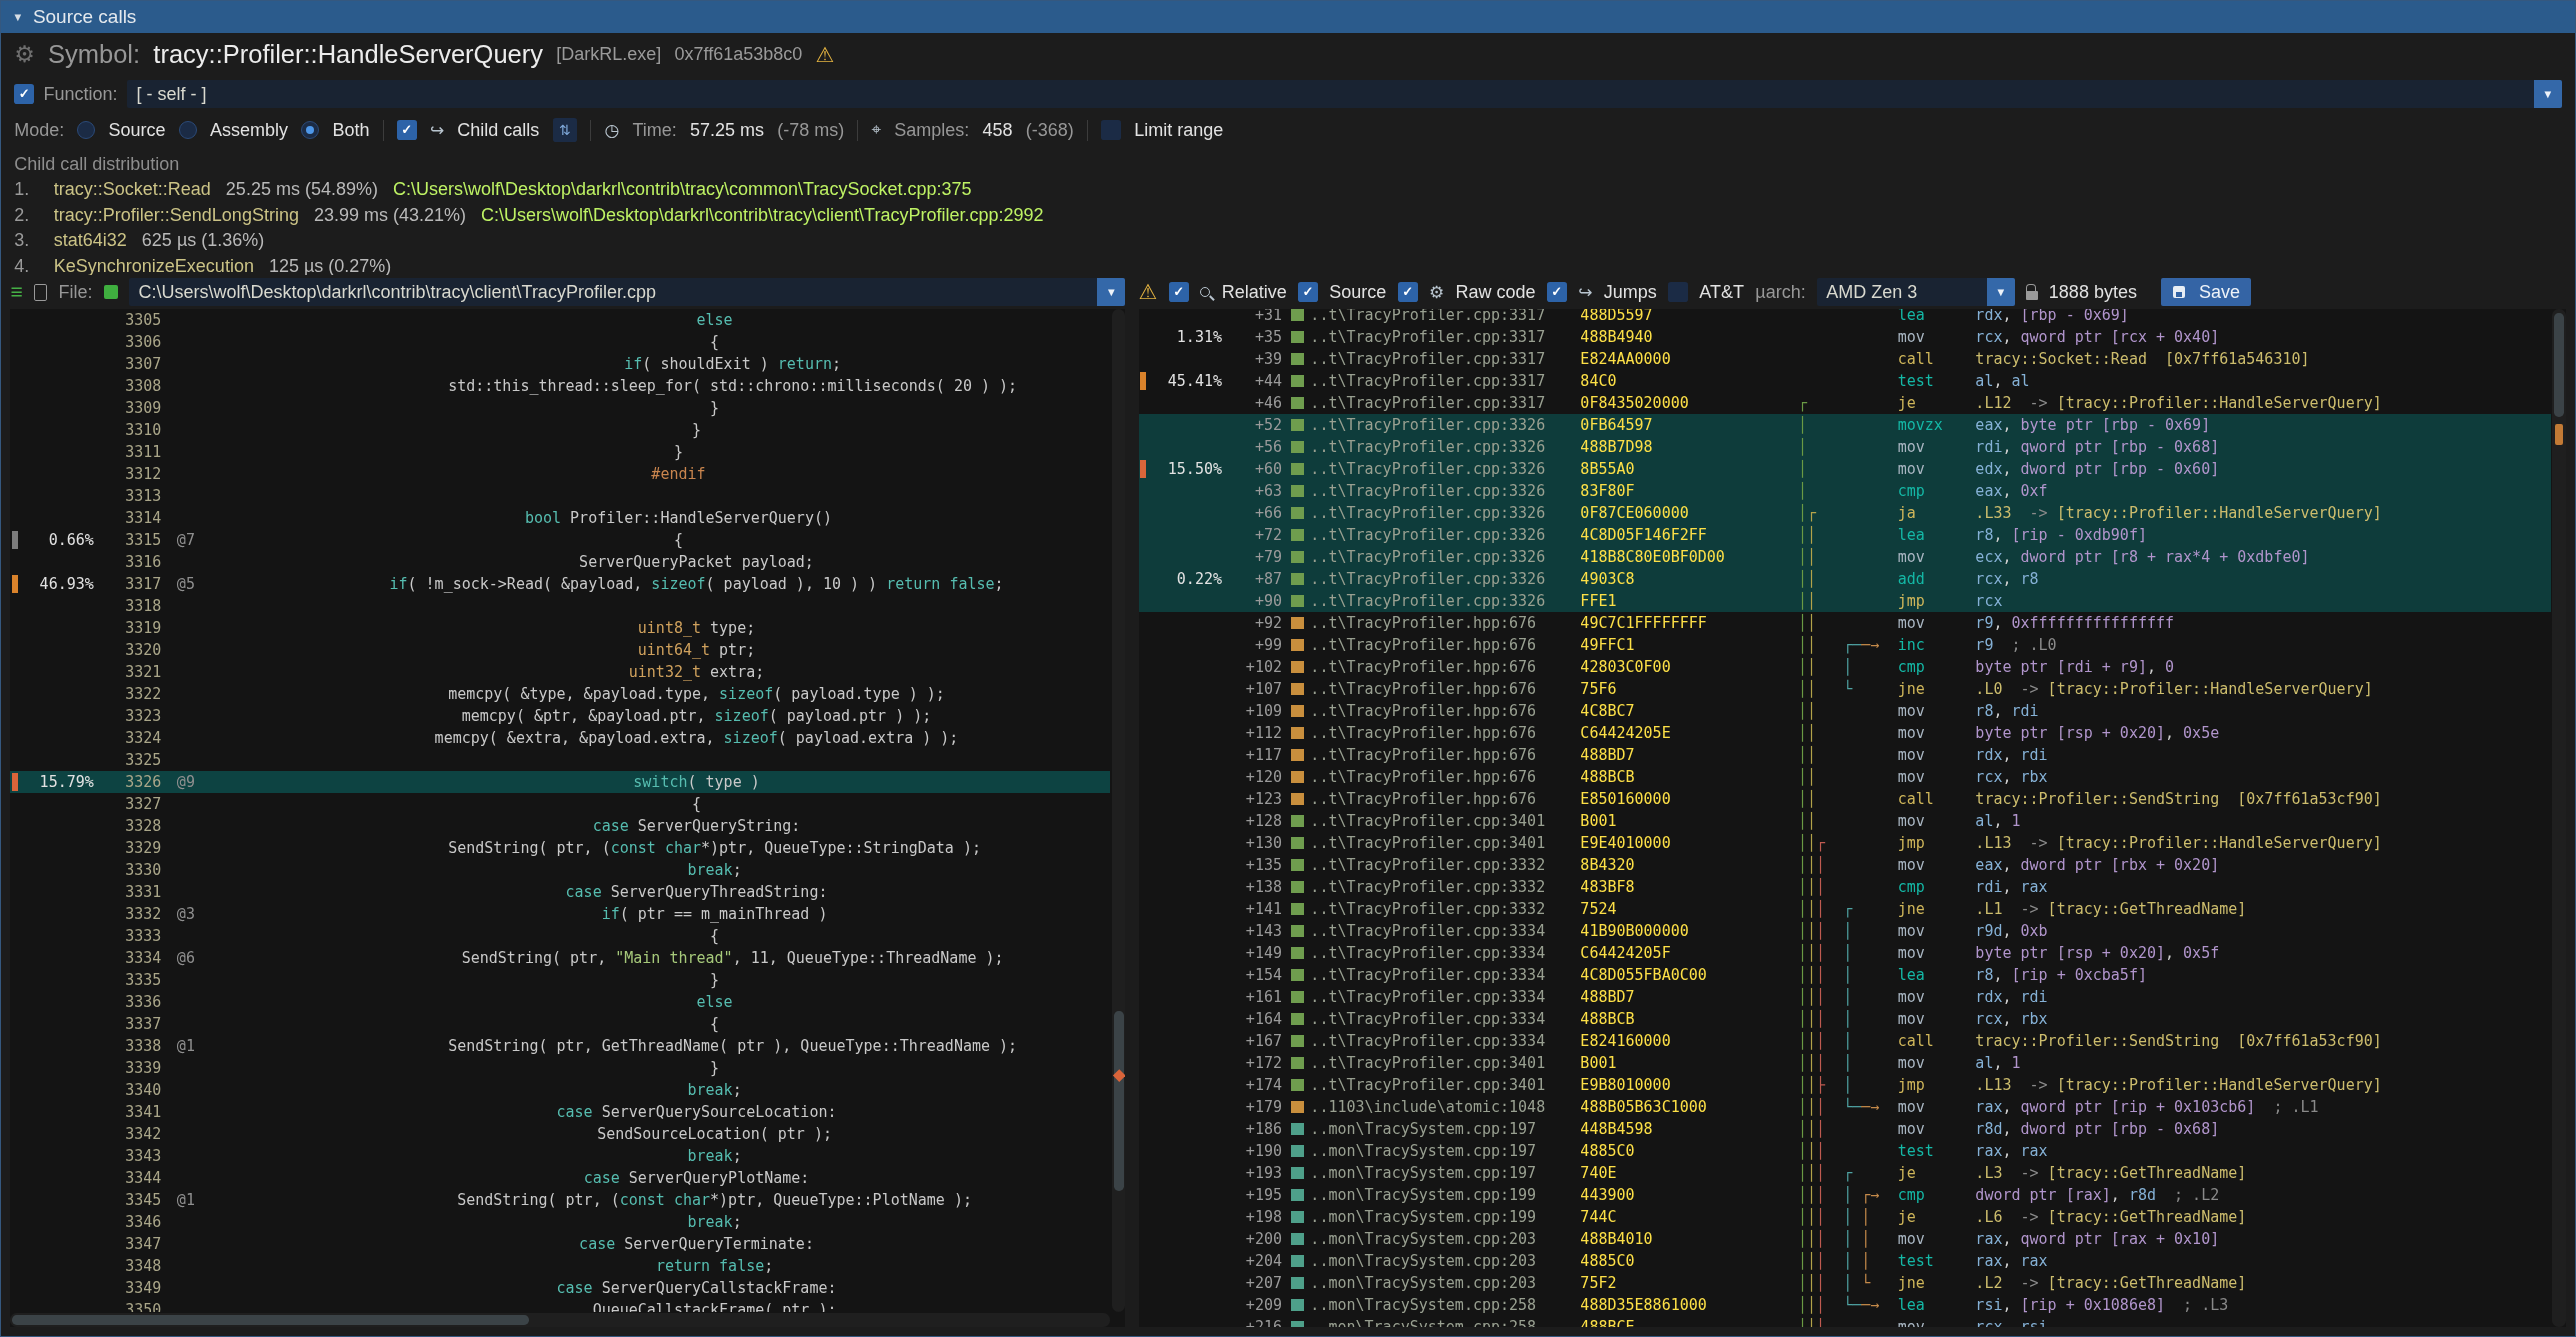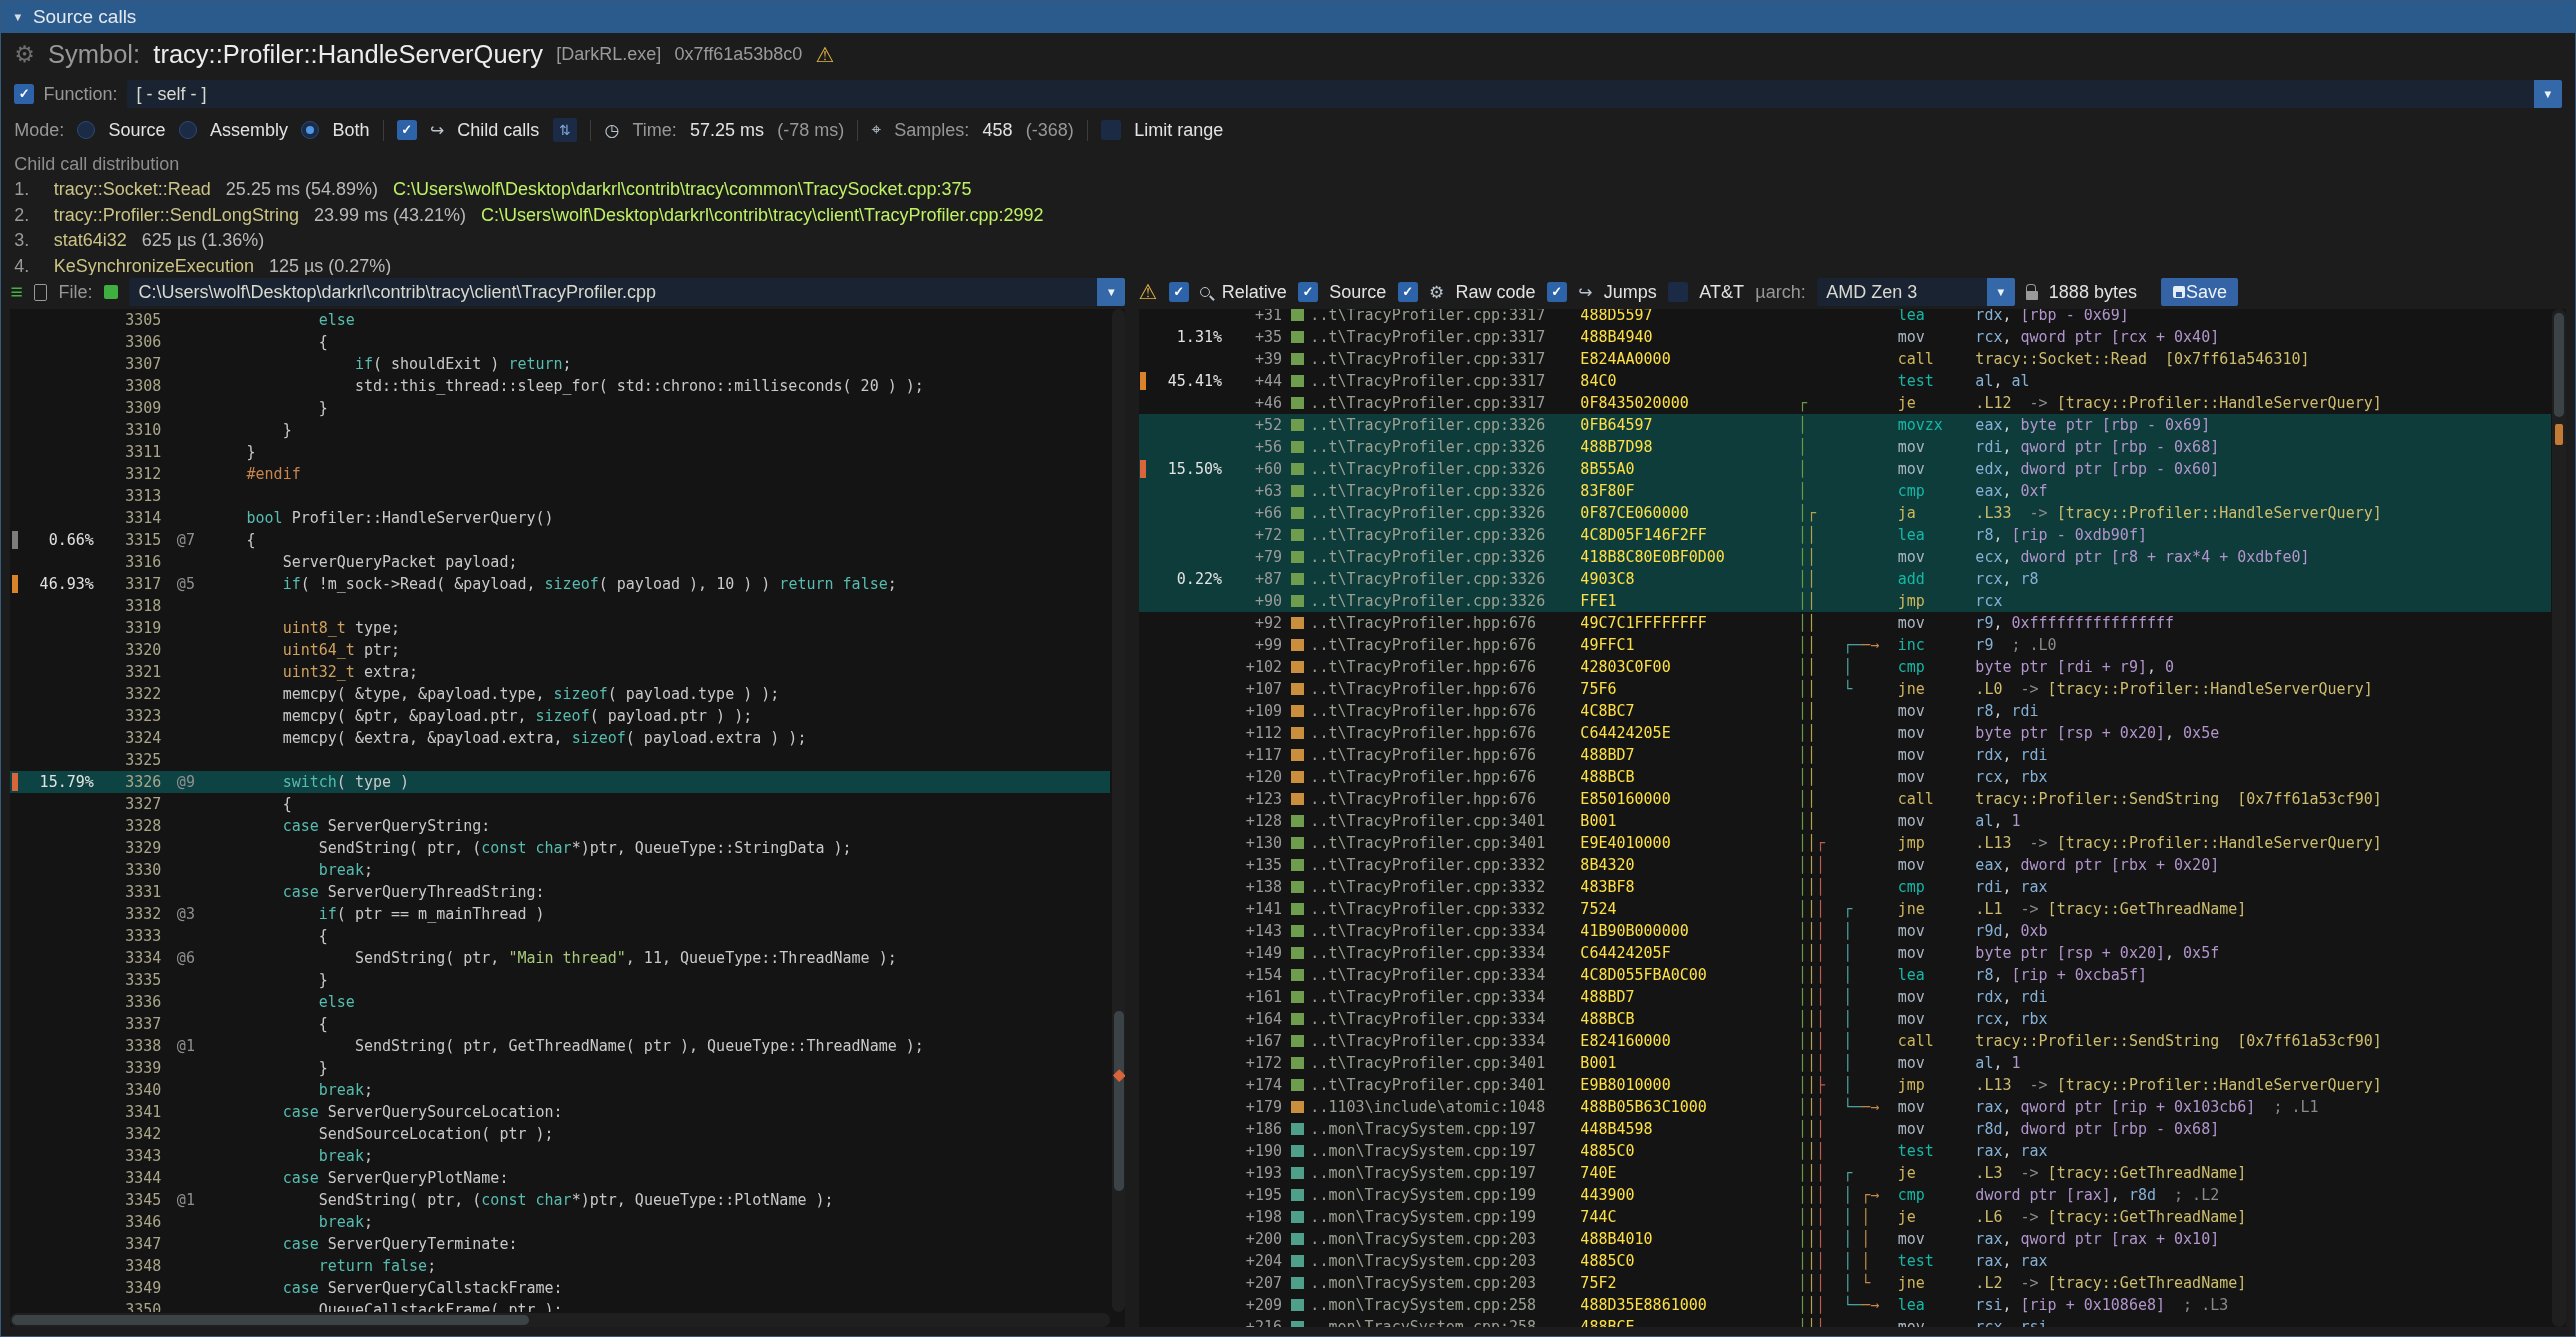--- a/index.html
+++ b/index.html
@@ -55,21 +55,21 @@
   #asm-rows { position: absolute; top: -4.7px; left: 0; right: 15px; bottom: 0; overflow: hidden; }
 
   .src-row, .asm-row { height: 22px; display: flex; align-items: center; }
   .src-row.hl { background: #0d4342; }
   .asm-row.hl { background: #0e3c3b; }
 
   .s-pct, .a-pct { width: 91px; flex: none; text-align: right; padding-right: 7.6px; color: #e2e2e2; position: relative; }
   .bar { position: absolute; left: 1.9px; top: 1.9px; bottom: 1.9px; width: 5.7px; display: block; }
   .s-num { width: 60px; flex: none; text-align: right; color: #aaa689; }
   .s-mark { width: 49px; flex: none; text-align: center; color: #8f8f8f; }
-  .s-code { flex: 1; overflow: hidden; color: #c9c9c9; }
+  .s-code { flex: 1; overflow: hidden; color: #c9c9c9; text-align: center; }
 
   .a-off { width: 60px; flex: none; text-align: right; color: #9a9a9a; padding-right: 7.6px; }
   .a-sq { width: 12.3px; height: 12.3px; flex: none; margin: 0 6.6px 0 1.9px; }
   .a-loc { width: 270px; flex: none; color: #99a091; overflow: hidden; }
   .a-bytes { width: 195px; flex: none; color: #fde047; overflow: hidden; }
   .a-jmp { width: 113px; flex: none; text-align: right; }
   .a-mn { width: 87px; flex: none; padding-left: 9.4px; }
   .a-ops { flex: 1; overflow: hidden; color: #cfcfcf; }
 
   .tk-kw { color: #56bdb0; }
@@ -93,21 +93,21 @@
   .vmark { position: absolute; left: 2.8px; width: 8.5px; height: 8.5px; background: #d9643a; transform: rotate(45deg); }
   .amark { position: absolute; left: 2.8px; right: 2.8px; height: 21px; background: #c27a35; border-radius: 1.9px; }
 
   .icon-mag { display: inline-block; width: 10.4px; height: 10.4px; border: 1.9px solid #b8c4ce; border-radius: 50%; position: relative; flex: none; }
   .icon-mag::after { content: ""; position: absolute; width: 5.7px; height: 1.9px; background: #b8c4ce; transform: rotate(45deg); left: 7.6px; top: 9.4px; }
   .icon-page { display: inline-block; width: 13.2px; height: 17px; border: 1.9px solid #9a9a9a; border-radius: 1.9px; flex: none; }
   .icon-sq { display: inline-block; width: 14px; height: 14px; background: #3faf3f; border-radius: 1.9px; flex: none; }
   .icon-list { color: #45b045; font-size: 21px; font-weight: bold; }
   .icon-lock { display: inline-block; width: 11.3px; height: 8.5px; background: #9a9a9a; border-radius: 0.9px; position: relative; margin-top: 6.6px; flex: none; }
   .icon-lock::before { content: ""; position: absolute; width: 7.6px; height: 6.6px; border: 1.9px solid #9a9a9a; border-bottom: none; border-radius: 3.8px 3.8px 0 0; left: 0; top: -6.6px; }
-  .save-btn { margin-left: 13.2px; height: 28px; display: flex; align-items: center; gap: 1px; background: #3464a5; color: #eef3f9; padding: 0 11.3px; border-radius: 1.9px; font-size: 18px; flex: none; }
+  .save-btn { margin-left: 13.2px; height: 28px; display: flex; align-items: center; gap: 14px; background: #3464a5; color: #eef3f9; padding: 0 11.3px; border-radius: 1.9px; font-size: 18px; flex: none; }
   .icon-floppy { display: inline-block; width: 12.3px; height: 12.3px; background: #e8eef5; border-radius: 1.9px; position: relative; }
   .icon-floppy::after { content: ""; position: absolute; left: 2.8px; top: 5.7px; width: 6.6px; height: 5.7px; background: #3464a5; }
 </style>
 </head>
 <body>
 
 <div class="window">
 
   <div class="titlebar">
     <span class="tri">▼</span>

